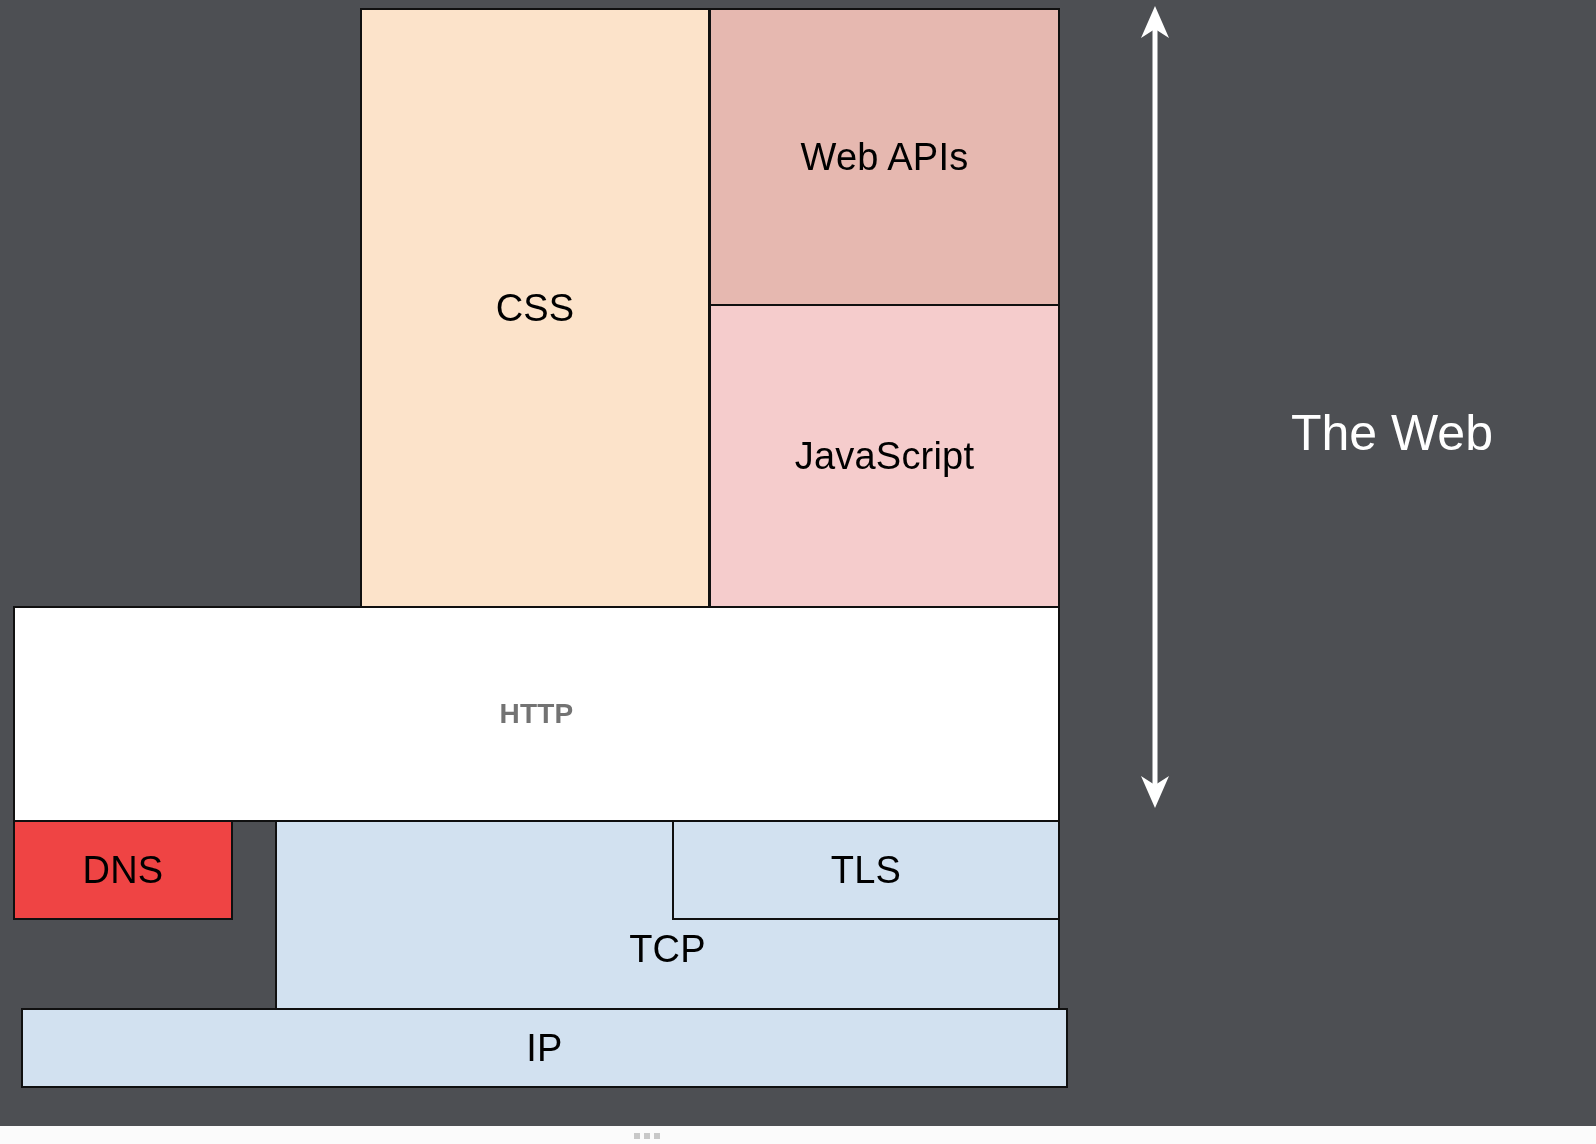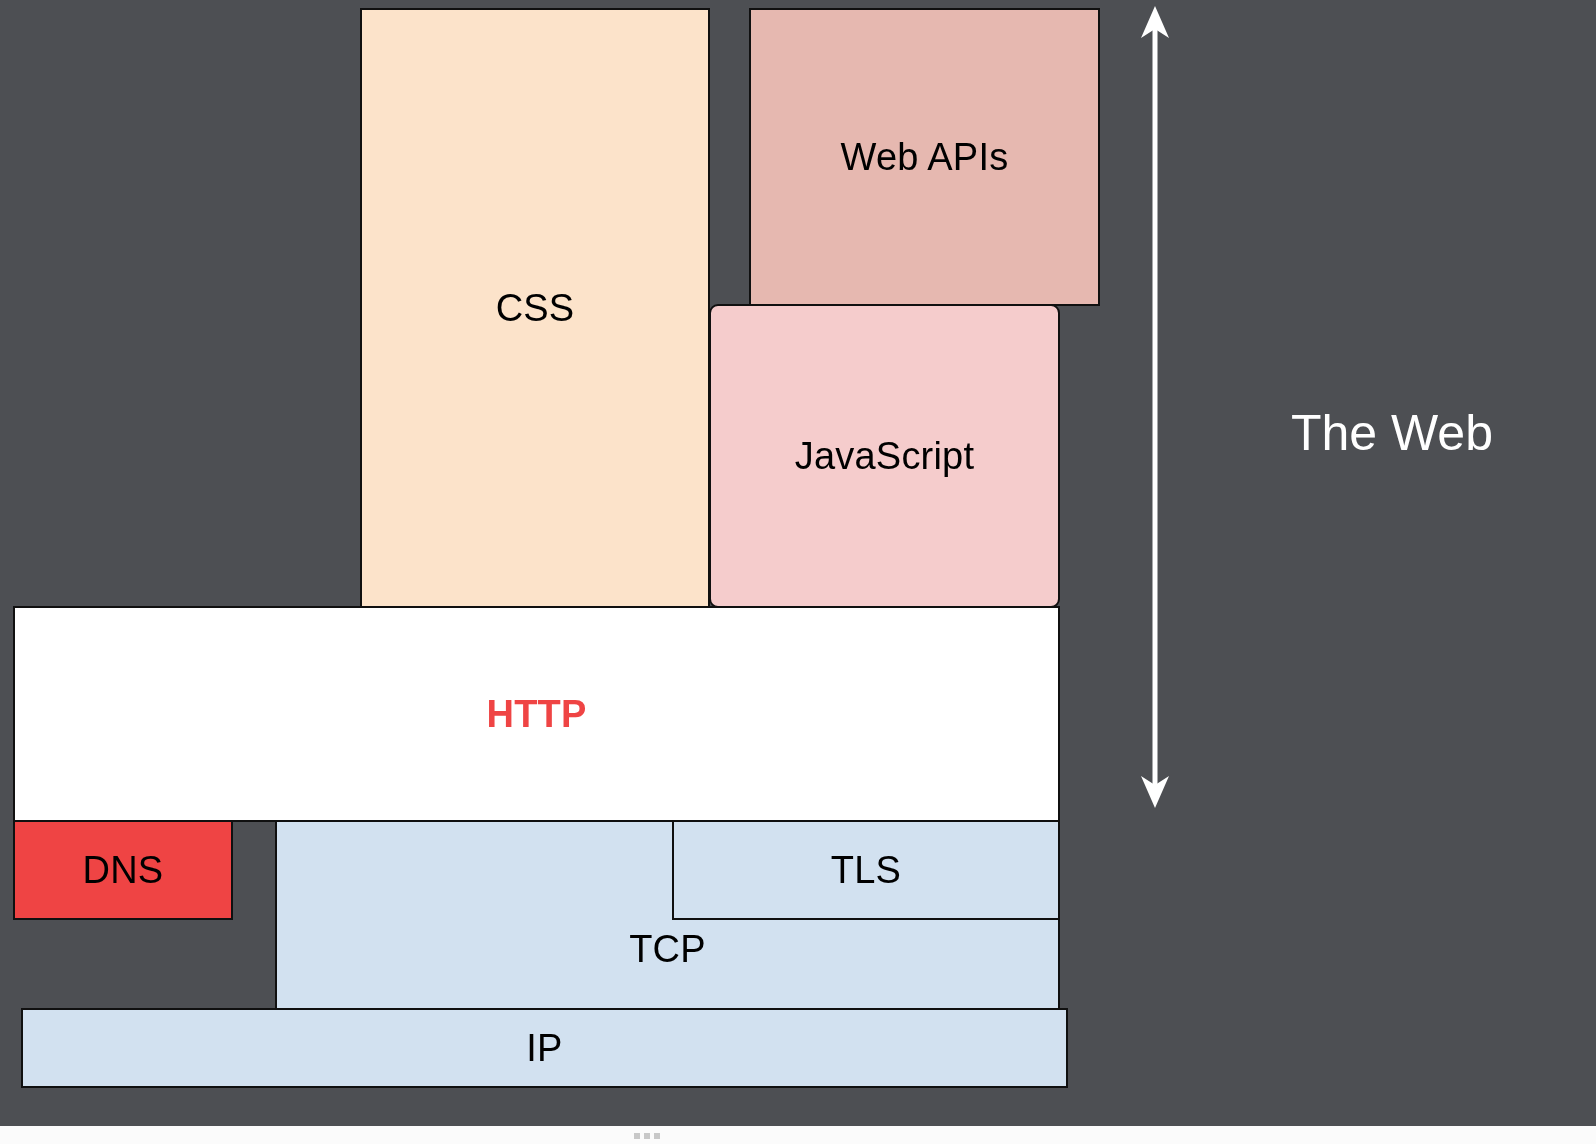--- a/index.html
+++ b/index.html
@@ -67,29 +67,29 @@
     letter-spacing: 0.2px;
   }
   .box-label {
     display: block;
     text-align: center;
   }
 
   
   .b-html      { left: 0px;   top: 0px;   width: 348px; height: 600px; background: #fcefcd; }
   .b-css       { left: 347px; top: 0px;   width: 350px; height: 600px; background: #fce3ca; }
-  .b-webapis   { left: 736px; top: 0px;   width: 351px; height: 298px; background: #e6b8b0; }
-  .b-js        { left: 696px; top: 296px; width: 351px; height: 304px; background: #f5cccc; border-radius: 9px; }
+  .b-webapis   { left: 696px; top: 0px;   width: 351px; height: 298px; background: #e6b8b0; }
+  .b-js        { left: 696px; top: 296px; width: 351px; height: 304px; background: #f5cccc; }
 
   
   .b-http      { left: 0px;   top: 598px; width: 1047px; height: 216px; background: #ffffff; }
   .b-http .box-label {
-    color: #ef4444;
+    color: #737373;
     font-weight: bold;
-    font-size: 38px;
+    font-size: 28px;
   }
 
   
   .b-dns       { left: 0px;   top: 812px; width: 220px; height: 100px; background: #ef4444; }
   .b-udp       { left: 0px;   top: 910px; width: 264px; height: 92px;  background: #d2e1f0; }
   .b-tcp       { left: 262px; top: 812px; width: 785px; height: 190px; background: #d2e1f0;
                  align-items: flex-end; padding-bottom: 40px; }
   .b-tls       { left: 659px; top: 812px; width: 388px; height: 100px; background: #d2e1f0; }
   .b-ip        { left: 0px;   top: 1000px; width: 1047px; height: 80px; background: #d2e1f0; margin-left: 8px; }
 

